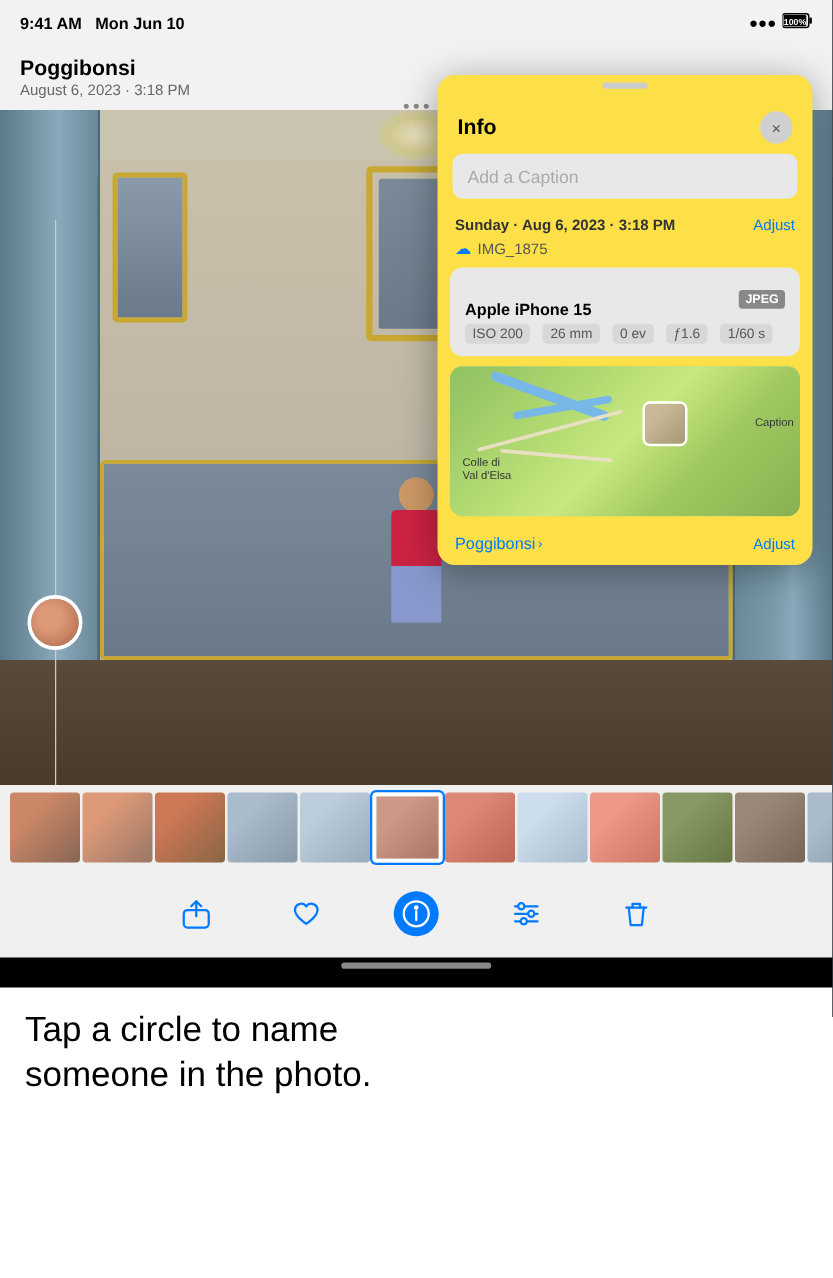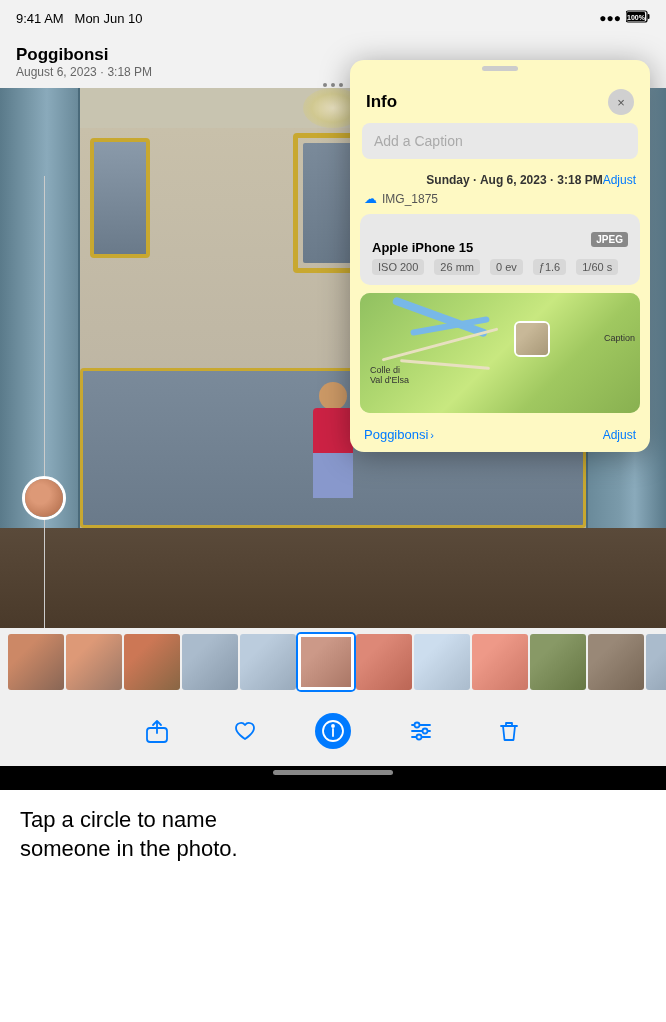--- a/index.html
+++ b/index.html
@@ -19,21 +19,21 @@
       height: 36px;
       background: #f2f2f2;
       display: flex;
       align-items: center;
       justify-content: space-between;
       padding: 0 16px;
       z-index: 100;
     }
     .status-time {
       font-size: 13px;
-      font-weight: 400;
+      font-weight: 700;
       color: #000;
     }
     .status-icons {
       display: flex;
       align-items: center;
       gap: 5px;
     }
     .status-icons span {
       font-size: 12px;
       color: #000;
@@ -268,32 +268,32 @@
       top: 790px;
       left: 0; right: 0;
       bottom: 0;
       background: #fff;
       padding: 16px 20px;
       display: flex;
       flex-direction: column;
       gap: 4px;
     }
     .bottom-instruction {
-      font-size: 22px;
+      font-size: 28px;
       color: #000;
       line-height: 1.3;
     }
 
     
     .info-panel {
       position: absolute;
       top: 60px;
       left: 350px;
       right: 16px;
-      background: #fef9c3;
+      background: #fde047;
       border-radius: 14px;
       box-shadow: 0 4px 30px rgba(0,0,0,0.35);
       padding: 0;
       z-index: 200;
       overflow: hidden;
     }
 
     .info-header {
       display: flex;
       align-items: center;
@@ -320,21 +320,21 @@
       background: #e8e8e8;
       border-radius: 8px;
       padding: 10px 12px;
       font-size: 14px;
       color: #aaa;
     }
 
     .date-row {
       display: flex;
       align-items: center;
-      justify-content: flex-end;
+      justify-content: space-between;
       padding: 4px 14px 2px 14px;
     }
     .date-text {
       font-size: 12px;
       font-weight: 600;
       color: #333;
     }
     .adjust-link {
       font-size: 12px;
       color: #007aff;

